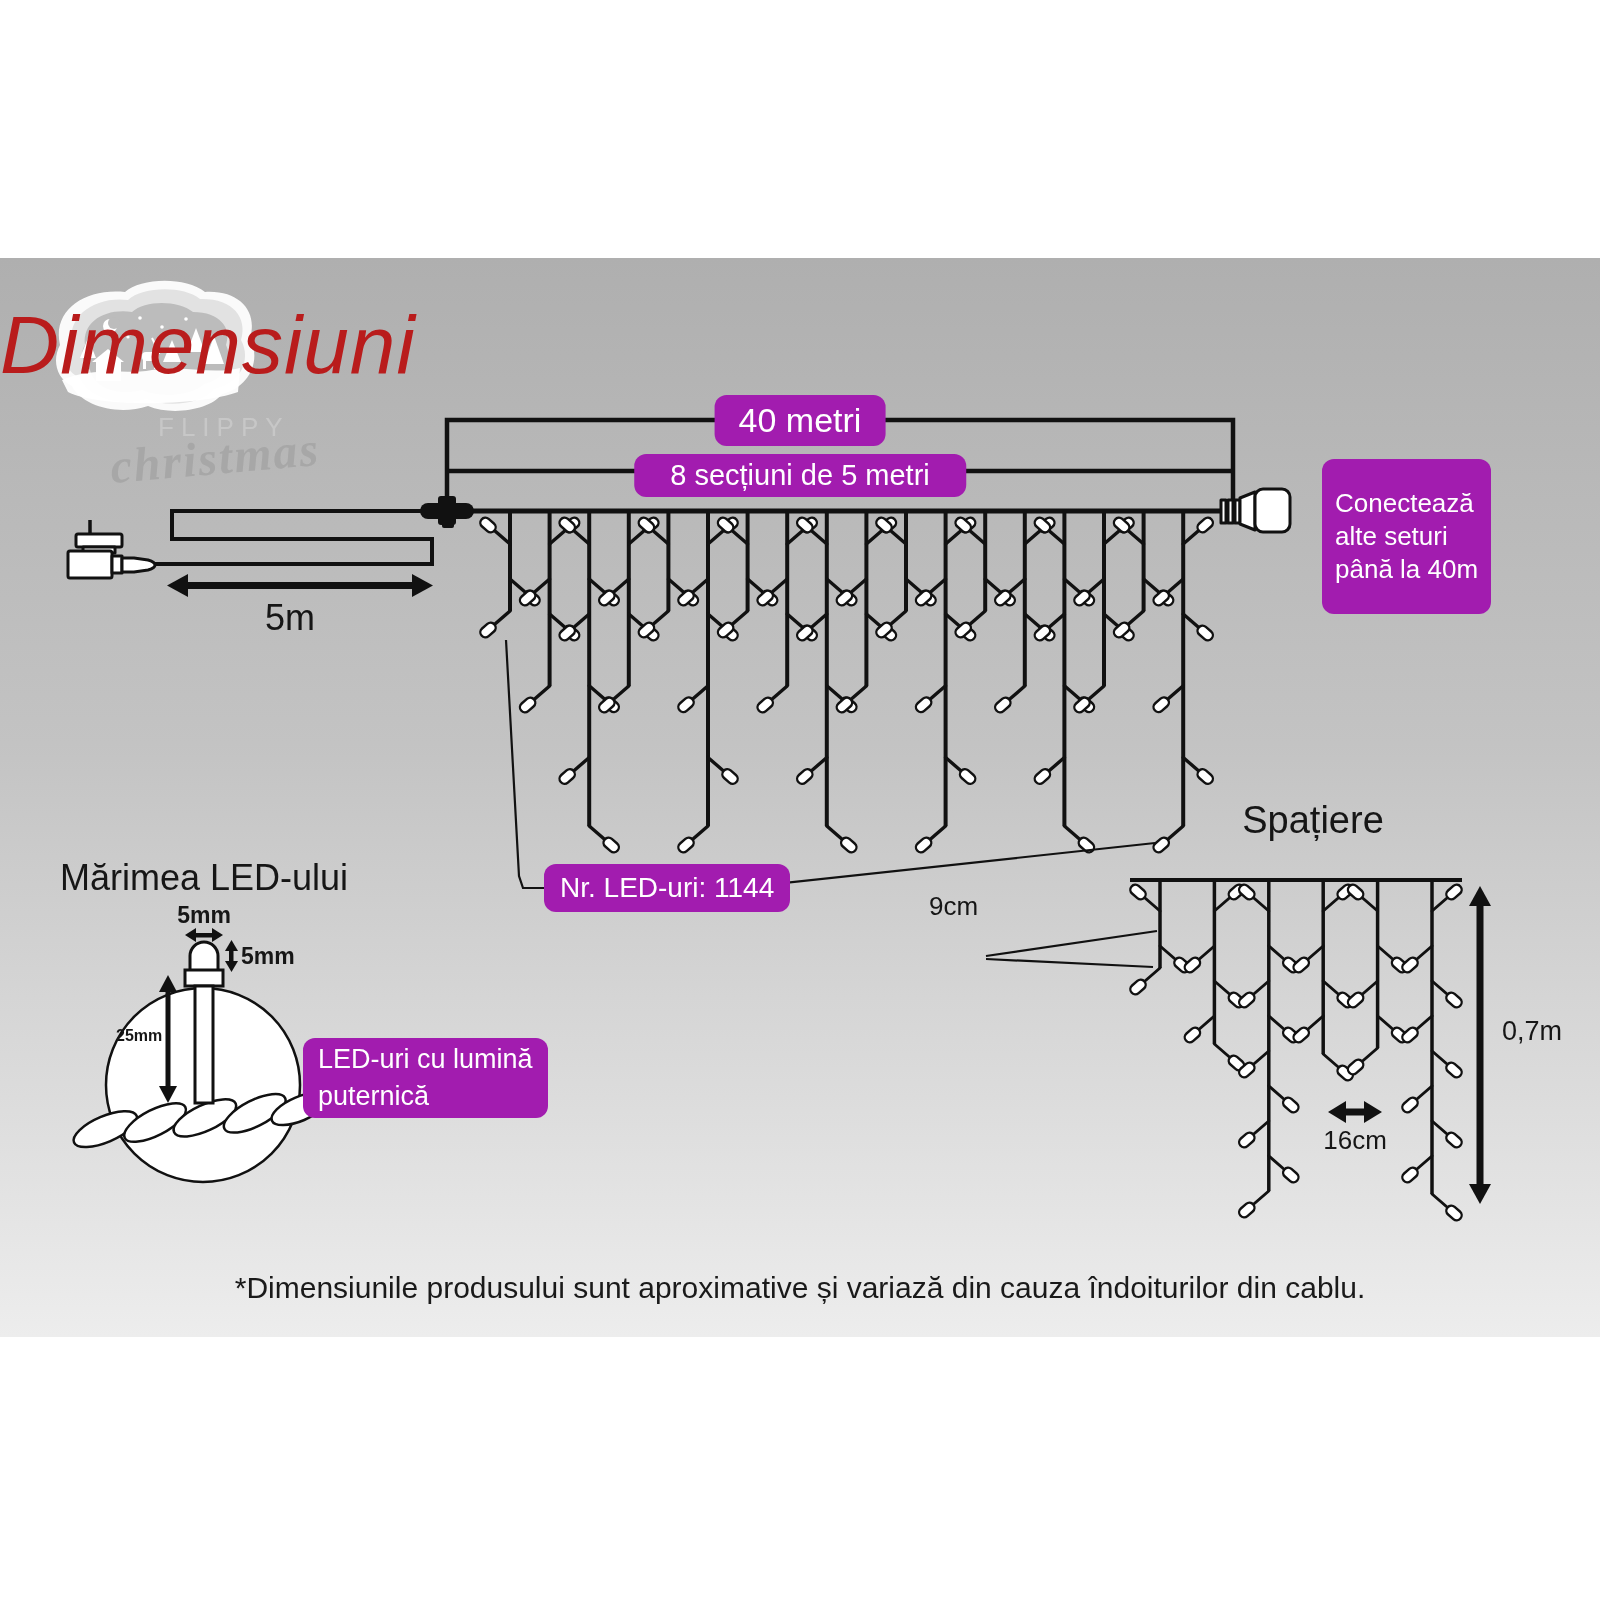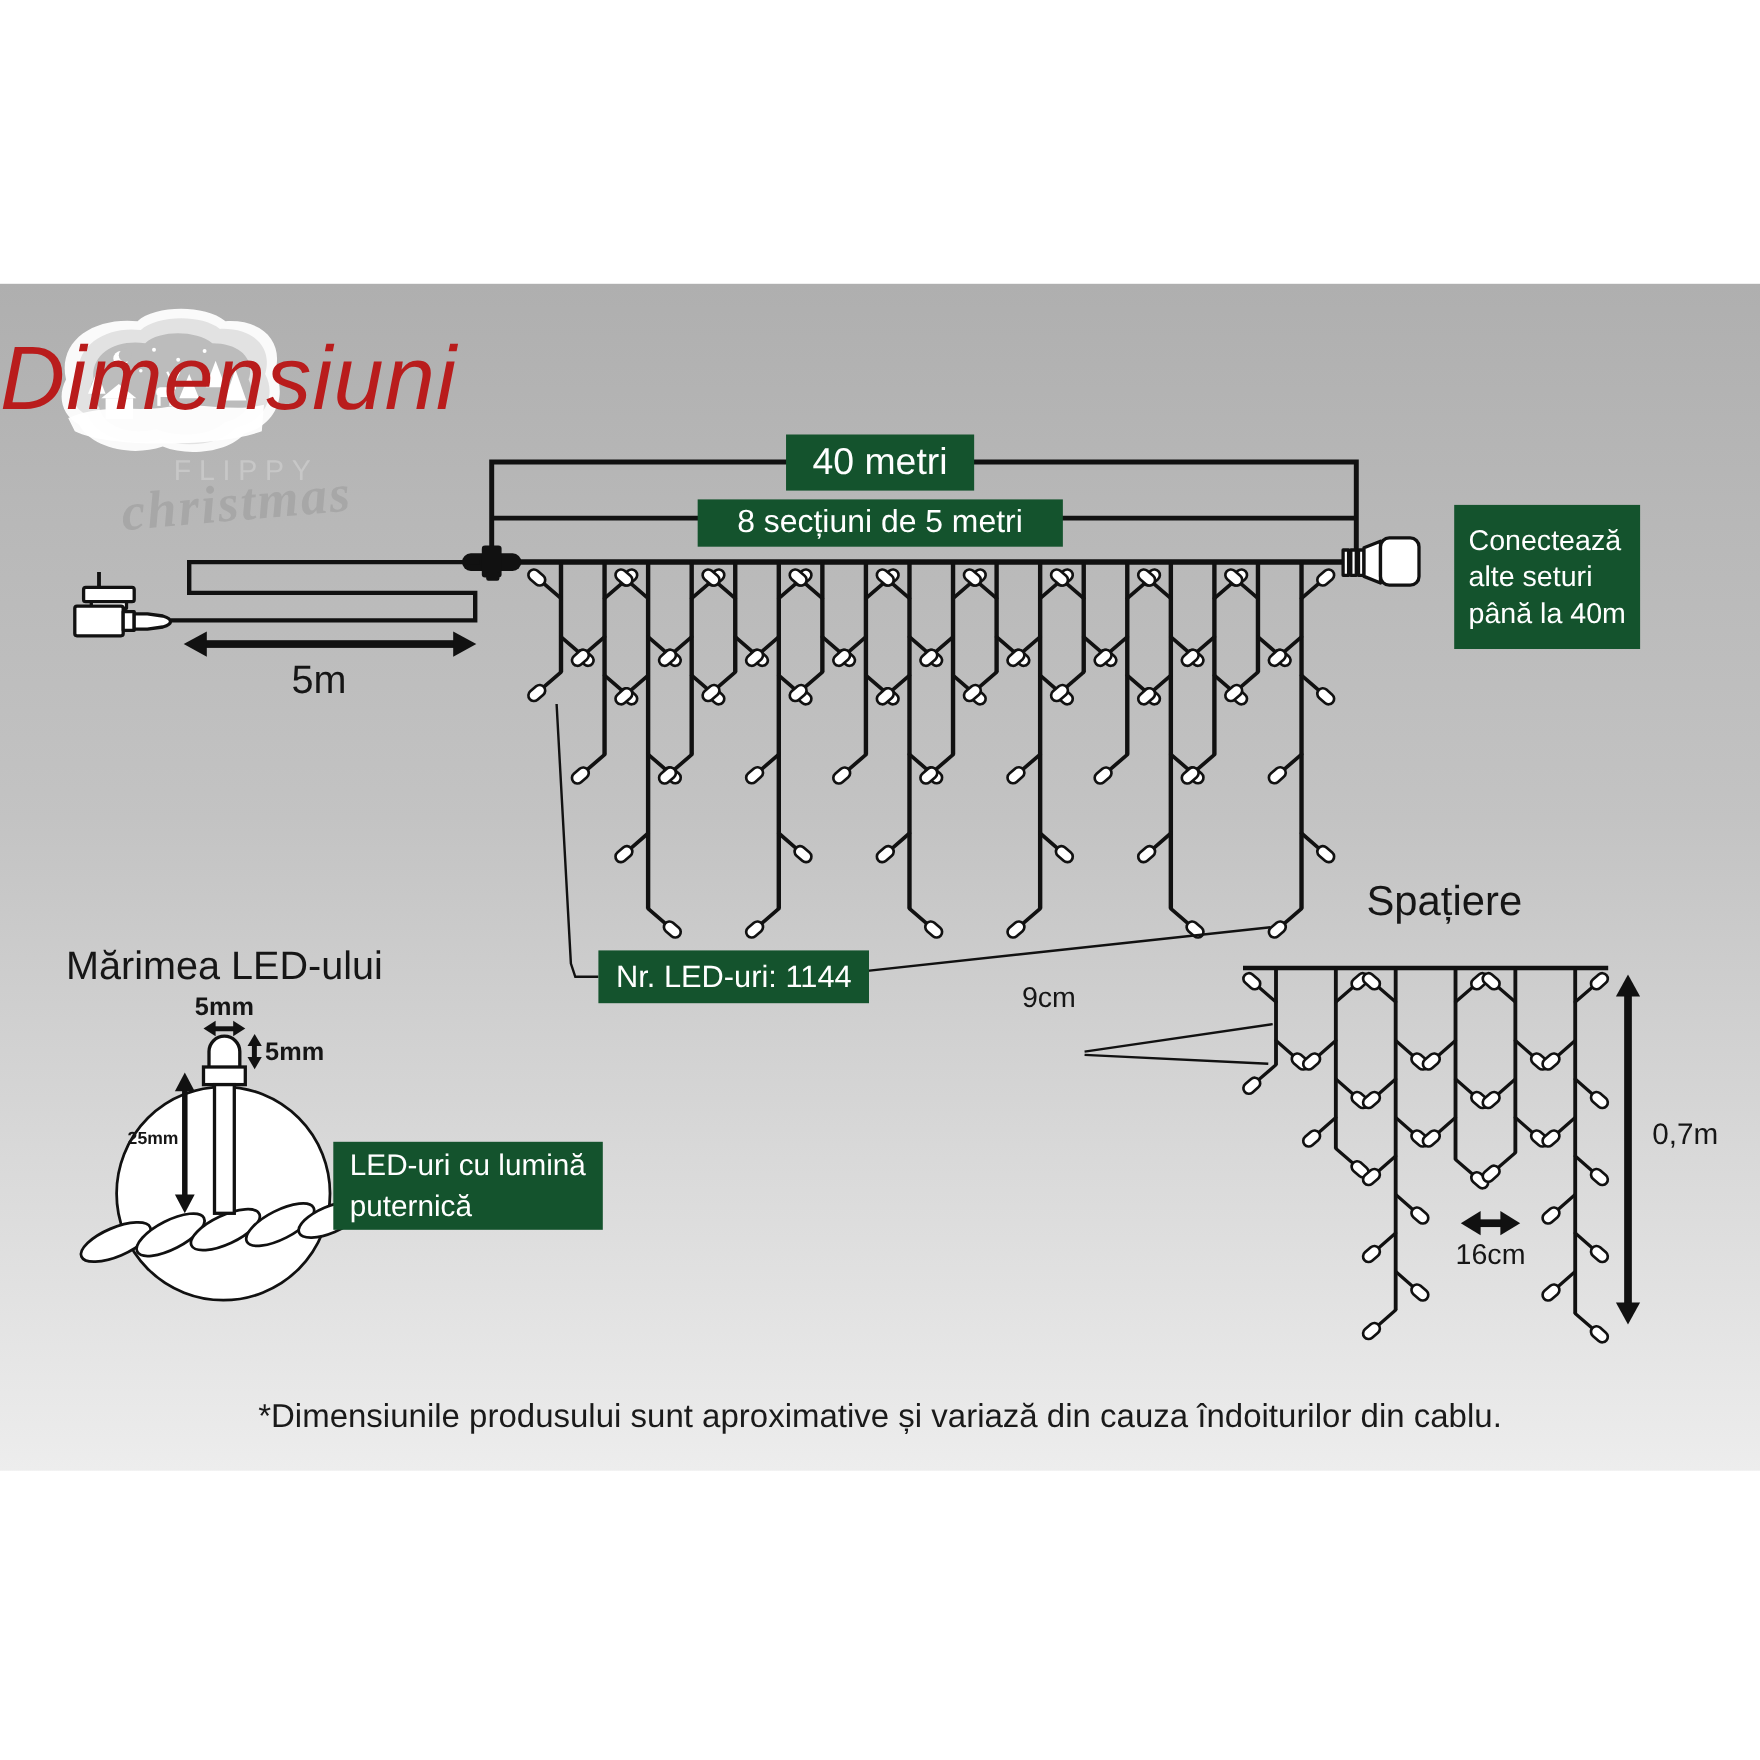--- a/index.html
+++ b/index.html
@@ -2,25 +2,25 @@
 <html><head>
 <meta charset="utf-8">
 <style>
   html,body{margin:0;padding:0;background:#ffffff;}
   #stage{position:relative;width:1600px;height:1600px;overflow:hidden;
          font-family:"Liberation Sans", sans-serif;}
   #band{position:absolute;left:0;top:258px;width:1600px;height:1079px;
         background:linear-gradient(180deg,#afafaf 0%,#c3c3c3 45%,#ededed 100%);}
   #art{position:absolute;left:0;top:0;width:1600px;height:1600px;}
   .lbl{position:absolute;color:#161616;white-space:nowrap;}
-  .box{position:absolute;background:#14532d;color:#ffffff;white-space:pre-line;}
+  .box{position:absolute;background:#a21caf;color:#ffffff;white-space:pre-line;border-radius:12px;}
   #title{left:0;right:0;top:298px;text-align:left;font-size:82px;letter-spacing:1px;color:#b91c1c;font-style:italic;}
   #box-total{left:800px;top:395px;transform:translateX(-50%);font-size:34px;padding:6px 24px;}
   #box-sections{left:800px;top:454px;transform:translateX(-50%);font-size:29px;padding:5px 36px;}
-  #box-connect{left:1322px;top:459px;font-size:26px;line-height:33px;padding:16px 13px;}
+  #box-connect{left:1322px;top:459px;font-size:26px;line-height:33px;padding:28px 13px;}
   #lbl-5m{left:290px;top:597px;transform:translateX(-50%);font-size:36px;}
   #box-nrled{left:544px;top:864px;font-size:28px;padding:8px 16px;}
   #marimea-title{left:60px;top:857px;font-size:36px;}
   #lbl-bulb-w{left:204px;top:902px;transform:translateX(-50%);font-size:23px;font-weight:bold;}
   #lbl-bulb-h{left:241px;top:943px;font-size:23px;font-weight:bold;}
   #lbl-bulb-l{left:116px;top:1027px;font-size:16px;font-weight:bold;}
   #box-lednote{left:303px;top:1038px;font-size:27px;line-height:37px;padding:3px 15px;}
   #spatiere-title{left:1313px;top:799px;transform:translateX(-50%);font-size:38px;}
   #lbl-9cm{left:929px;top:891px;font-size:26px;}
   #lbl-07m{left:1502px;top:1016px;font-size:27px;text-align:right;}

